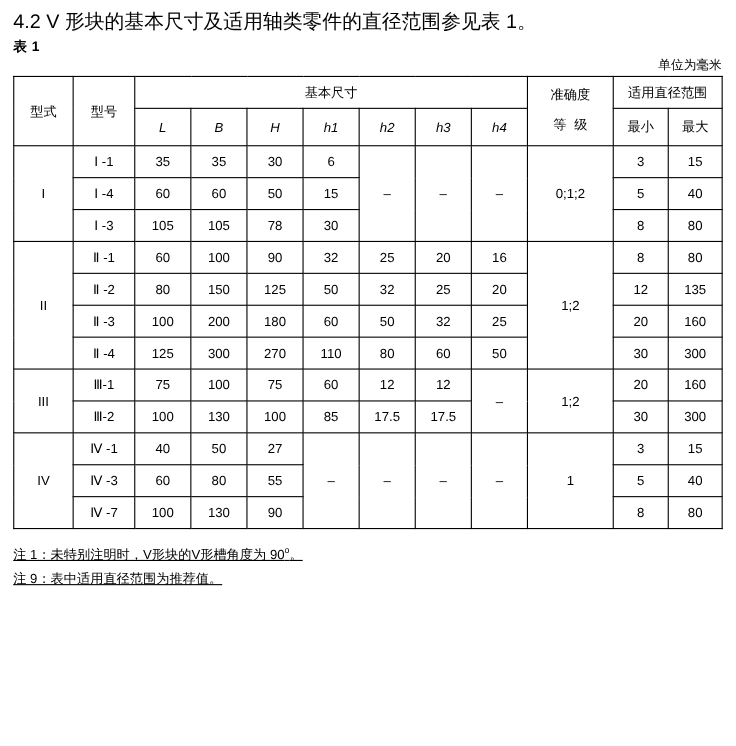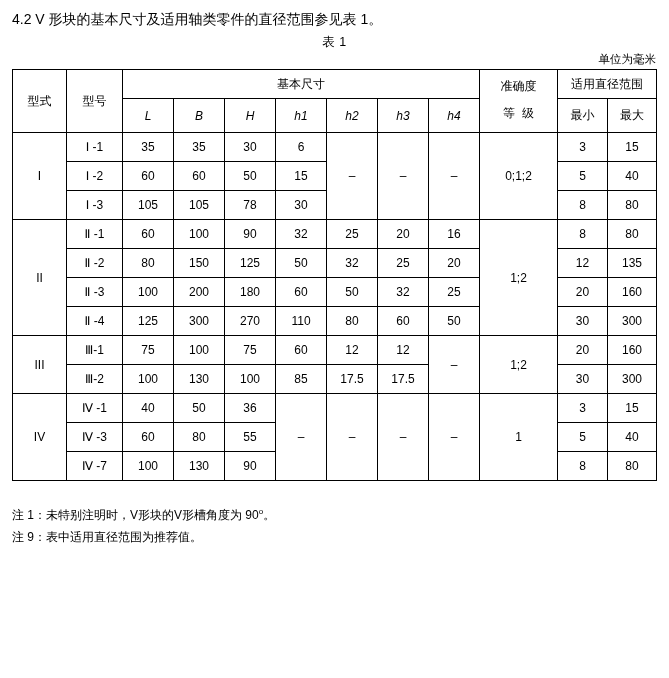--- a/index.html
+++ b/index.html
@@ -15,27 +15,26 @@
     font-size: 12px;
     position: relative;
     overflow: hidden;
   }
   .page {
     padding: 8px 12px 0 12px;
     box-sizing: border-box;
     width: 669px;
   }
   .intro-line {
-    font-size: 14px;
+    font-size: 18px;
     line-height: 18px;
     margin: 2px 0 6px 0;
   }
   .table-title {
-    text-align: center;
-    font-weight: normal;
+    font-weight: bold;
     font-size: 12.5px;
     margin: 0 0 1px 0;
     letter-spacing: 0.5px;
   }
   .unit-line {
     text-align: right;
     font-size: 11.5px;
     margin: 0 1px 2px 0;
     font-family: Liberation Mono, monospace;
   }
@@ -58,23 +57,24 @@
     font-family: Liberation Mono, monospace;
   }
   .ital {
     font-style: italic;
     font-size: 12.5px;
   }
   .rowh {
     height: 34px;
   }
   .notes {
-    margin-top: 20px;
+    margin-top: 9px;
     font-size: 12px;
     line-height: 22px;
+    text-decoration: underline;
   }
   .note-sup {
     vertical-align: super;
     font-size: 8px;
   }
   .two-line-cell {
     line-height: 17px;
   }
 </style>
 </head>
@@ -136,21 +136,21 @@
         <td>30</td>
         <td>6</td>
         <td rowspan="3">–</td>
         <td rowspan="3">–</td>
         <td rowspan="3">–</td>
         <td rowspan="3">0;1;2</td>
         <td>3</td>
         <td>15</td>
       </tr>
       <tr>
-        <td>Ⅰ -2</td>
+        <td>Ⅰ -4</td>
         <td>60</td>
         <td>60</td>
         <td>50</td>
         <td>15</td>
         <td>5</td>
         <td>40</td>
       </tr>
       <tr>
         <td>Ⅰ -3</td>
         <td>105</td>
@@ -236,21 +236,21 @@
         <td>17.5</td>
         <td>30</td>
         <td>300</td>
       </tr>
 
       <tr>
         <td rowspan="3">IV</td>
         <td>Ⅳ -1</td>
         <td>40</td>
         <td>50</td>
-        <td>36</td>
+        <td>27</td>
         <td rowspan="3">–</td>
         <td rowspan="3">–</td>
         <td rowspan="3">–</td>
         <td rowspan="3">–</td>
         <td rowspan="3">1</td>
         <td>3</td>
         <td>15</td>
       </tr>
       <tr>
         <td>Ⅳ -3</td>

